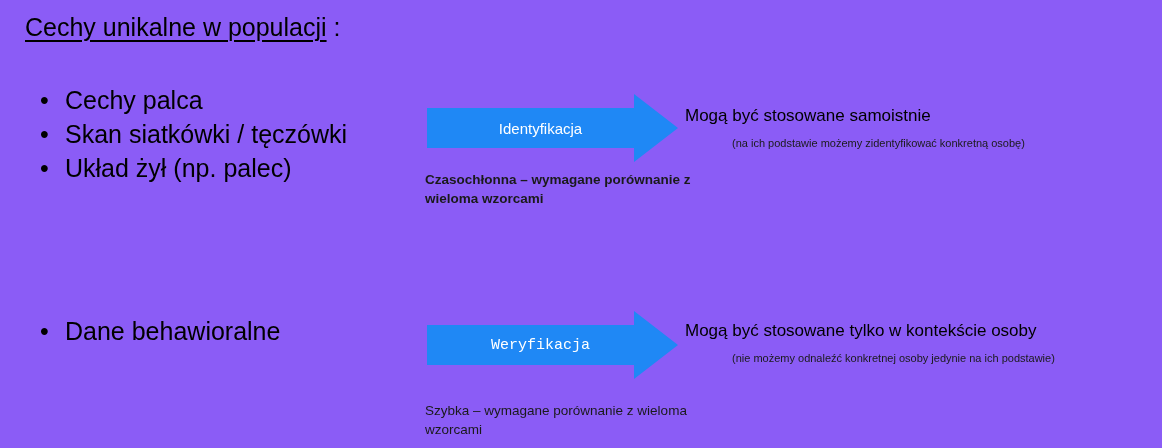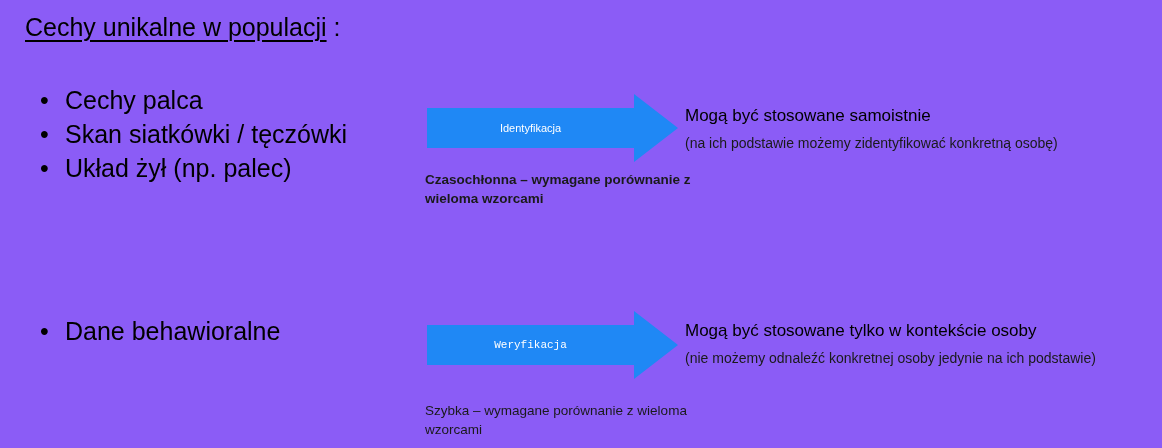--- a/index.html
+++ b/index.html
@@ -72,28 +72,28 @@
   }
   #arrow-group-1 { left: 425px; top: 93px; }
   #arrow-group-2 { left: 425px; top: 310px; font-family: Liberation Mono, monospace; }
   .arrow-svg {
     display: block;
     width: 255px;
     height: 70px;
   }
   .arrow-label {
     position: absolute;
-    left: 2px;
+    left: 12px;
     top: 0;
     width: 207px;
     height: 70px;
     display: flex;
     align-items: center;
     justify-content: center;
-    font-size: 11px;
+    font-size: 15px;
     color: #ffffff;
     pointer-events: none;
   }
 
   
   .arrow-caption {
     position: absolute;
     font-size: 13.5px;
     line-height: 19px;
     color: #1a1a1a;
@@ -105,24 +105,25 @@
   
   .outcome {
     position: absolute;
   }
   .outcome .outcome-title {
     font-size: 17px;
     line-height: 30px;
     color: #000000;
   }
   .outcome .outcome-note {
-    font-size: 14px;
+    font-size: 11px;
     line-height: 20px;
     color: #1a1a1a;
     margin-top: 2px;
+    margin-left: 47px;
   }
   #outcome-1 { left: 685px; top: 101px; width: 452px; }
   #outcome-1 .outcome-title { white-space: nowrap; }
   #outcome-2 { left: 685px; top: 316px; width: 460px; }
 </style>
 </head>
 <body>
 
 <div id="slide">
 

